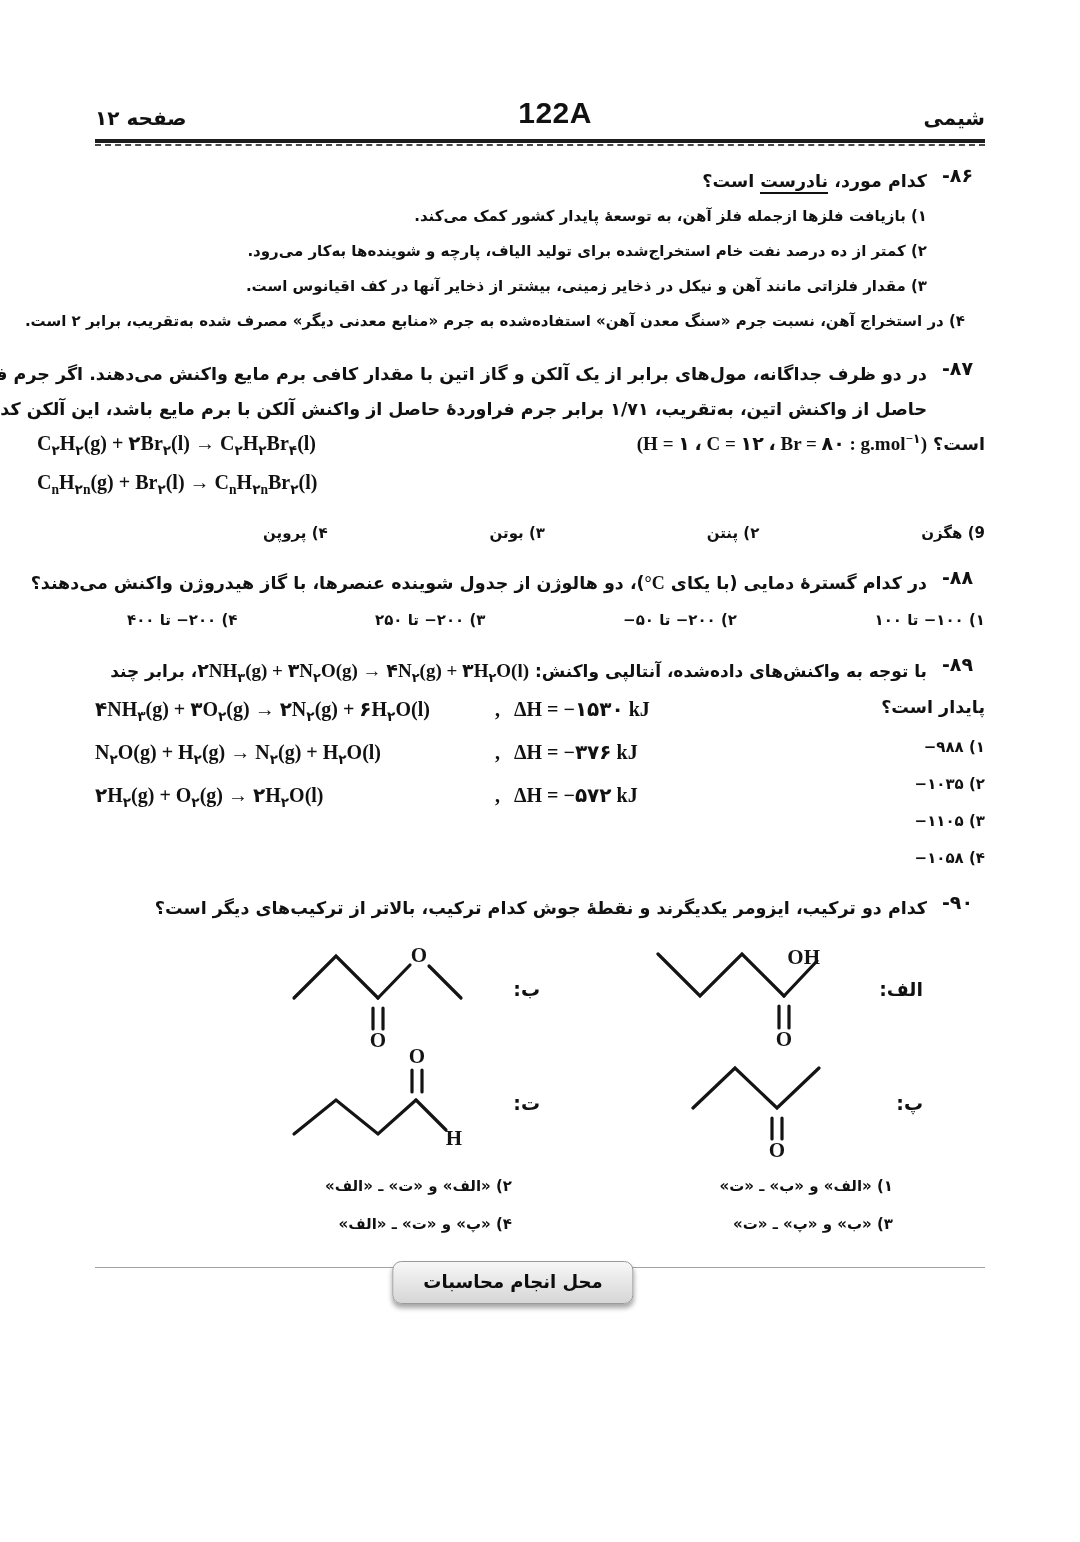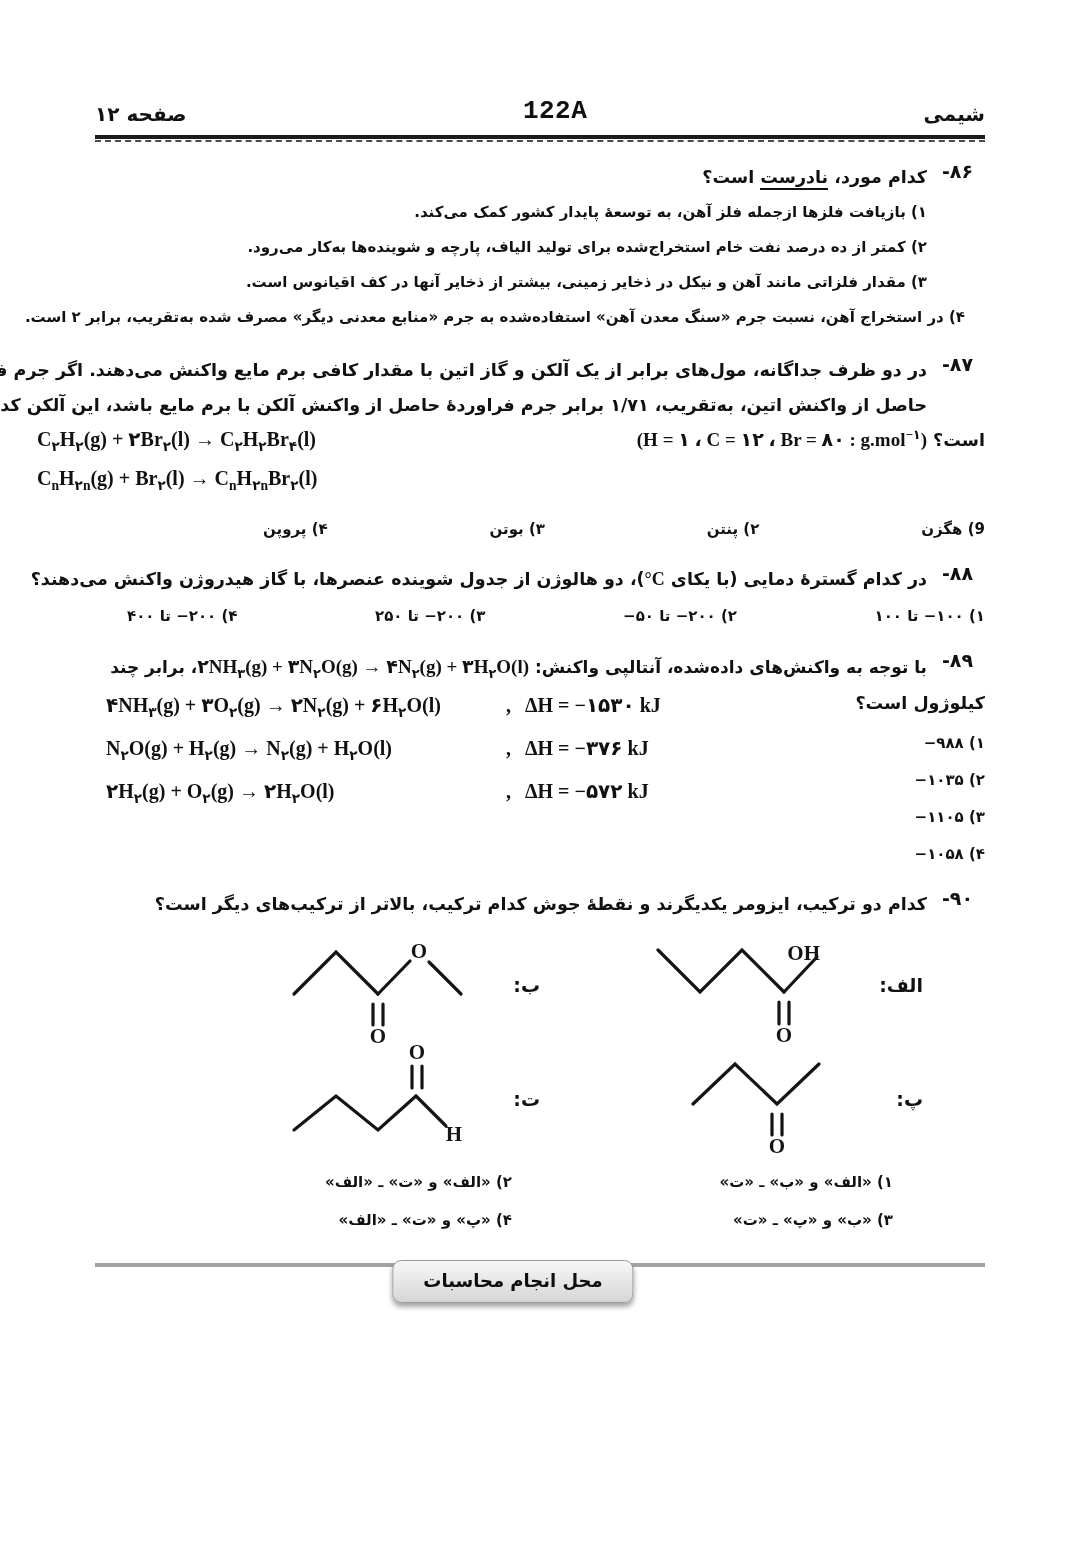--- a/index.html
+++ b/index.html
@@ -5,21 +5,21 @@
   * { margin:0; padding:0; box-sizing:border-box; }
   html,body { background:#ffffff; }
   body {
     width:1080px; height:1542px; overflow:hidden; position:relative;
     font-family:"DejaVu Sans", sans-serif; color:#111;
   }
   .sheet { width:1080px; height:1542px; padding:96px 95px 0 95px; direction:rtl; }
 
   
   .hdr { display:flex; justify-content:space-between; align-items:flex-end; font-weight:bold; font-size:20px; }
-  .hdr .code { font-family:Liberation Mono, monospace; font-size:26px; letter-spacing:.5px; direction:ltr; }
+  .hdr .code { font-family:Liberation Sans, sans-serif; font-size:30px; letter-spacing:.5px; direction:ltr; }
   .rule-top { margin-top:9px; border-top:4px solid #1c1c1c; border-bottom:2px dashed #4a4a4a; height:7px; }
 
   
   .q { position:relative; margin-top:18px; }
   .qnum { position:absolute; right:12px; top:0; font-weight:bold; font-size:19px; white-space:nowrap; }
   .qbody { padding-right:58px; }
   .qtext { font-weight:bold; font-size:17.5px; line-height:35px; white-space:nowrap; }
   .opt { font-weight:bold; font-size:15px; line-height:35px; white-space:nowrap; }
   .u { border-bottom:2.5px solid #111; padding-bottom:1px; }
 
@@ -36,21 +36,21 @@
   .q87row { display:flex; direction:ltr; justify-content:space-between; align-items:flex-start; margin-top:4px; }
   .eqcol .formula { display:block; margin-bottom:12px; }
   .ask { direction:rtl; font-weight:bold; font-size:17.5px; white-space:nowrap; }
   .optrow { display:flex; justify-content:space-between; margin-top:8px; }
   .optrow .opt { line-height:30px; }
   .q87opts { padding-left:168px; }
   .q88opts { padding-left:32px; margin-top:4px; }
 
   
   .q89cols { display:flex; direction:ltr; align-items:flex-start; margin-top:2px; }
-  .rxns { flex:1;margin-left:11px; }
+  .rxns { flex:1; }
   .rxn { display:flex; direction:ltr; align-items:baseline; margin-bottom:15px; }
   .rxn .formula { width:400px; }
   .rxn .comma { font-family:"Liberation Serif",serif; font-weight:bold; font-size:20px; margin:0 14px 0 0; }
   .dh { direction:ltr; font-family:"Liberation Serif","DejaVu Serif","DejaVu Sans",serif; font-weight:bold; font-size:20px; white-space:nowrap; }
   .q89right { width:235px; direction:rtl; text-align:right; }
   .q89right .tail { font-weight:bold; font-size:17.5px; margin-bottom:12px; }
   .q89right .opt { line-height:37px; }
 
   
   .structs { display:grid; grid-template-columns:1fr 1fr; margin-top:10px; row-gap:8px; }
@@ -59,21 +59,21 @@
   .slabel { font-weight:bold; font-size:19px; margin-left:26px; }
   .mol { display:block; }
   .mol path, .mol line, .mol polyline { stroke:#141414; stroke-width:3.2; fill:none; stroke-linecap:round; }
   .mol text { font-family:"Liberation Serif","DejaVu Serif",serif; font-weight:bold; font-size:21px; fill:#141414; }
   .q90opts { display:grid; grid-template-columns:1fr 1fr; margin-top:14px; row-gap:5px; }
   .q90opts .opt { line-height:33px; }
   .q90opts .rcol { padding-right:92px; }
   .q90opts .lcol { padding-right:28px; }
 
   
-  .calc-divider { position:relative; margin-top:26px; border-top:4px solid #a3a3a3; height:60px; }
+  .calc-divider { position:relative; margin-top:26px; border-top:1px solid #a3a3a3; height:60px; }
   .calc-badge {
     position:absolute; top:-7px; left:calc(50% - 27px); transform:translateX(-50%);
     background:linear-gradient(#f7f7f7, #d6d6d6);
     border:1px solid #9a9a9a; border-radius:9px;
     padding:9px 30px 11px 30px;
     font-weight:bold; font-size:18px; color:#0d0d0d;
     box-shadow:0 4px 5px rgba(0,0,0,.35);
     white-space:nowrap;
   }
 </style>
@@ -160,21 +160,21 @@
           <span class="comma">,</span>
           <span class="dh">ΔH = −۳۷۶ kJ</span>
         </div>
         <div class="rxn">
           <span class="formula"><span>۲H</span><sub>۲</sub><span>(g) + O</span><sub>۲</sub><span>(g) → ۲H</span><sub>۲</sub><span>O(l)</span></span>
           <span class="comma">,</span>
           <span class="dh">ΔH = −۵۷۲ kJ</span>
         </div>
       </div>
       <div class="q89right">
-        <div class="tail">کیلوژول است؟</div>
+        <div class="tail">پایدار است؟</div>
         <div class="opt">۱) ⁦−۹۸۸⁩</div>
         <div class="opt">۲) ⁦−۱۰۳۵⁩</div>
         <div class="opt">۳) ⁦−۱۱۰۵⁩</div>
         <div class="opt">۴) ⁦−۱۰۵۸⁩</div>
       </div>
     </div>
   </div>
 
   <div class="q" style="margin-top:14px;">
     <span class="qnum">۹۰-</span>

